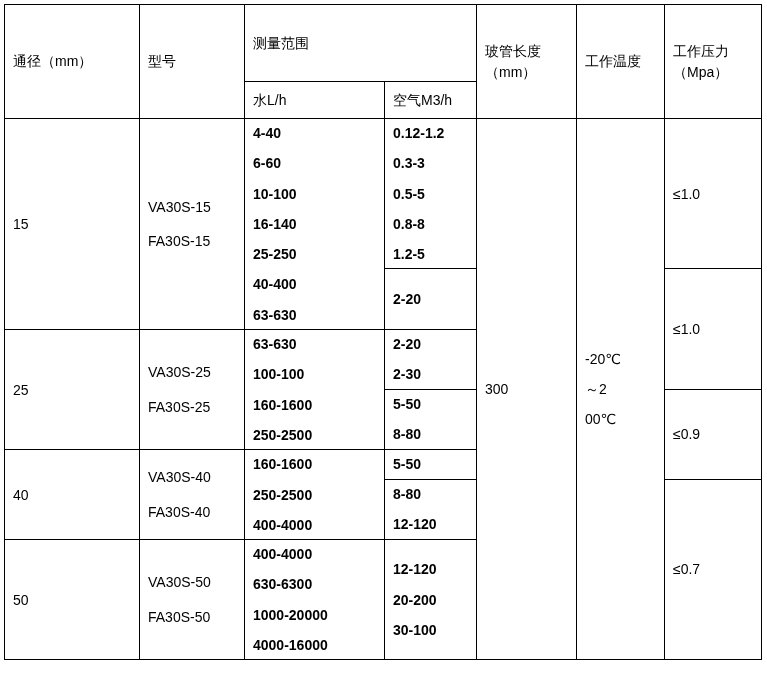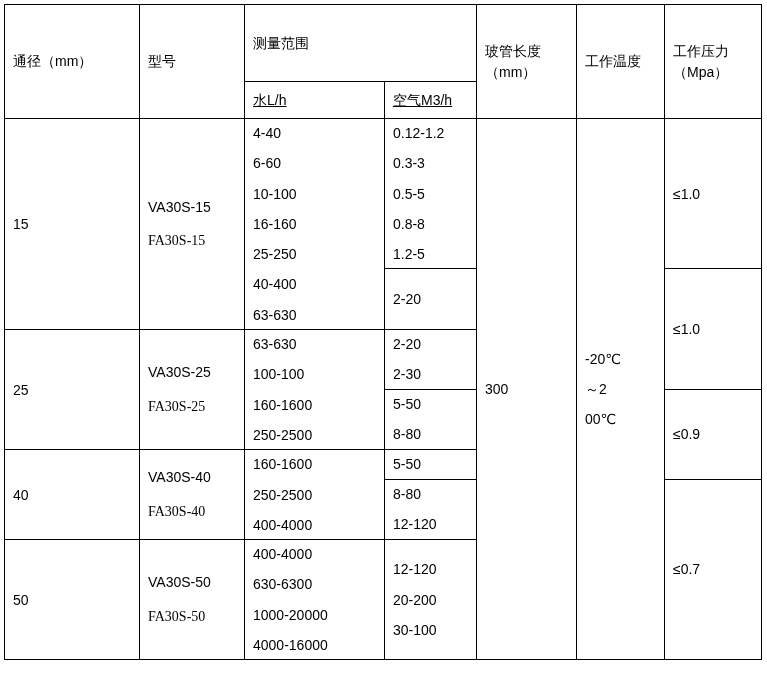--- a/index.html
+++ b/index.html
@@ -33,42 +33,41 @@
     font-weight: normal;
     text-align: left;
     line-height: 1.45;
   }
   .hdr-main {
     height: 68px;
     vertical-align: middle;
   }
   .hdr-sub {
     height: 28px;
-    text-decoration: underline;
   }
   .col-dia   { width: 135px; }
   .col-model { width: 105px; }
   .col-water { width: 140px; }
   .col-air   { width: 92px;  }
   .col-len   { width: 100px; }
   .col-temp  { width: 88px;  }
   .col-pres  { width: 97px;  }
 
   .cell-lines span {
     display: block;
+    font-weight: bold;
   }
   .cell-lines span + span {
     margin-top: 10px;
   }
   .model-cell span {
     display: block;
   }
   .model-cell span + span {
     margin-top: 14px;
-    font-family: Liberation Serif, serif;
   }
   .temp-cell span {
     display: block;
   }
   .temp-cell span + span {
     margin-top: 10px;
   }
   .mid {
     text-align: left;
   }
@@ -106,21 +105,21 @@
       <tr>
         <td rowspan="2">15</td>
         <td rowspan="2" class="model-cell">
           <span>VA30S-15</span>
           <span>FA30S-15</span>
         </td>
         <td rowspan="2" class="cell-lines">
           <span>4-40</span>
           <span>6-60</span>
           <span>10-100</span>
-          <span>16-160</span>
+          <span>16-140</span>
           <span>25-250</span>
           <span>40-400</span>
           <span>63-630</span>
         </td>
         <td class="cell-lines">
           <span>0.12-1.2</span>
           <span>0.3-3</span>
           <span>0.5-5</span>
           <span>0.8-8</span>
           <span>1.2-5</span>

